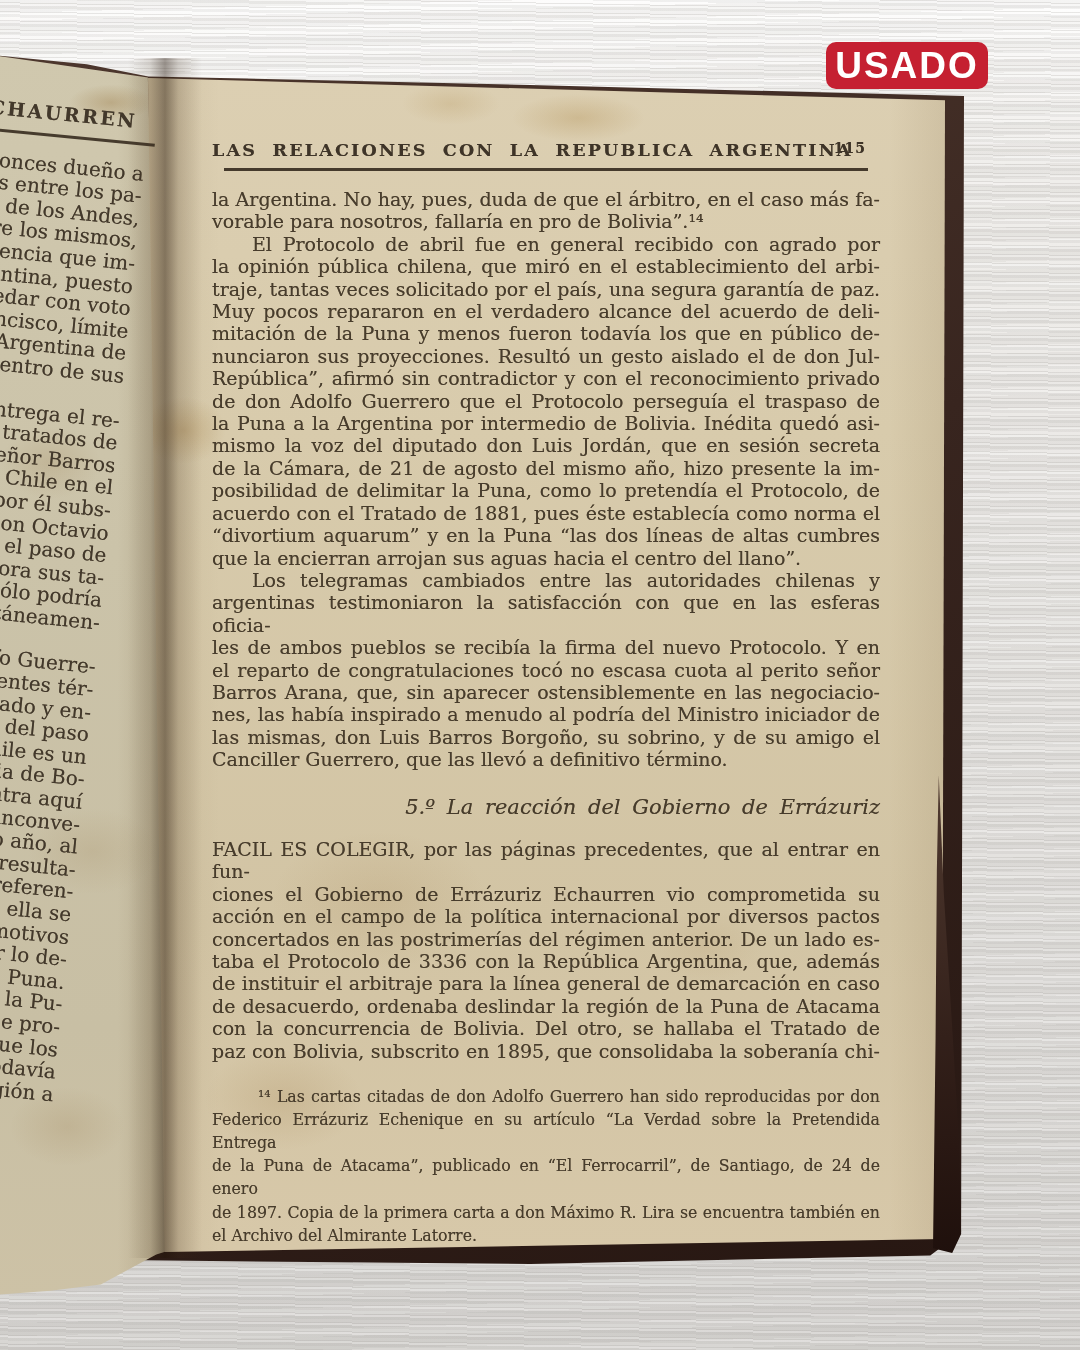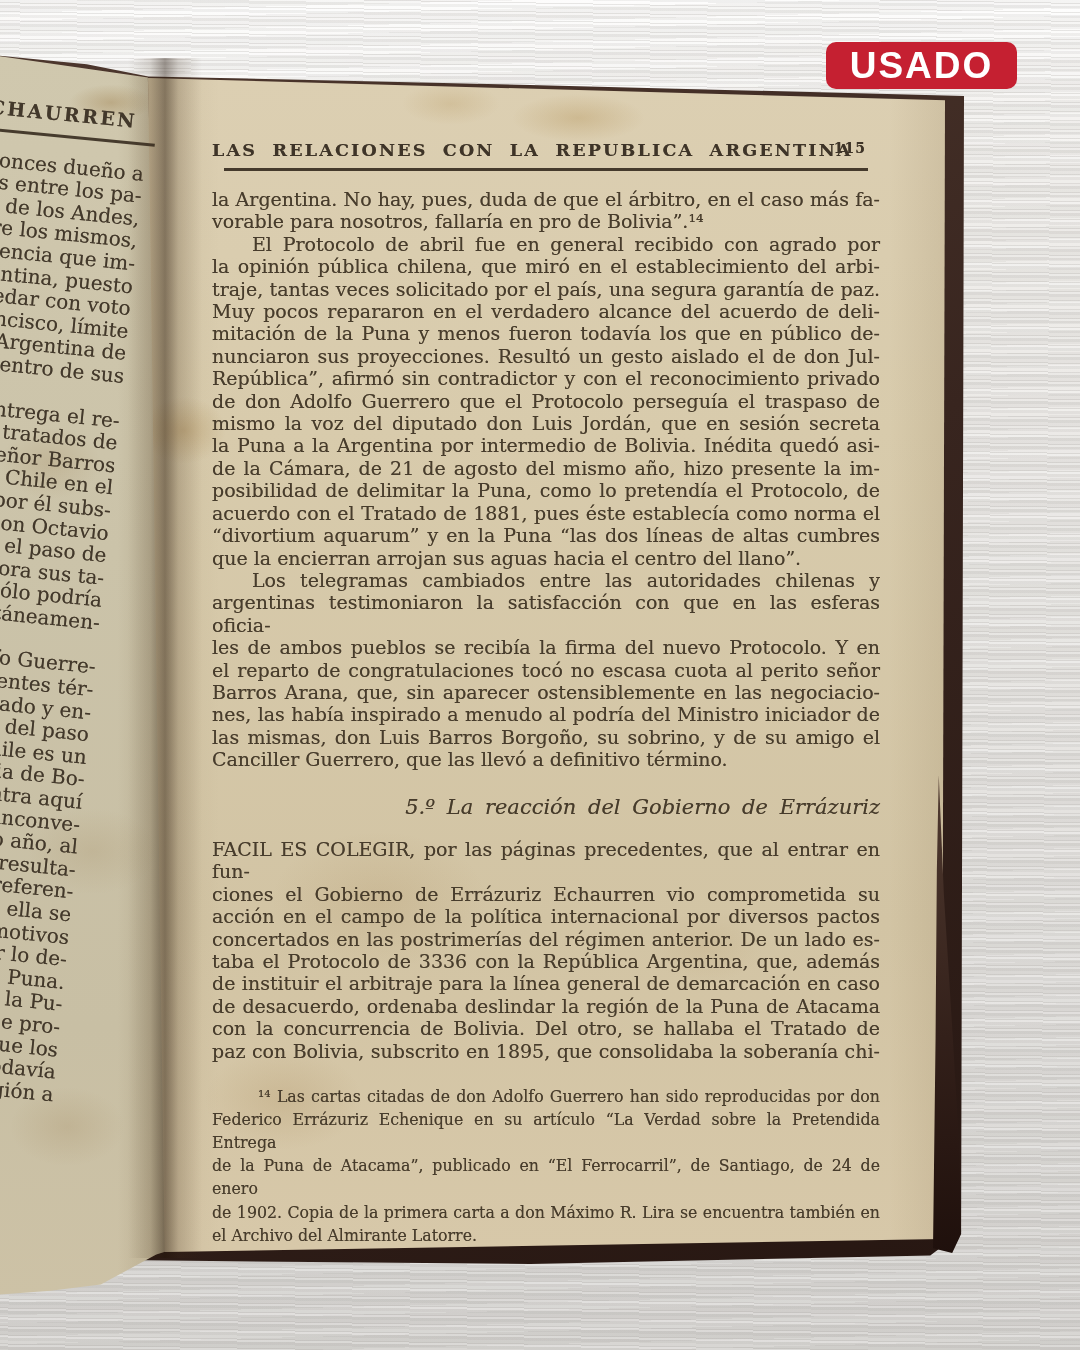--- a/index.html
+++ b/index.html
@@ -82,21 +82,21 @@
   #right-body{margin-top:17px;font-size:19px;line-height:22.4px;}
   .jline{text-align:justify;text-align-last:justify;}
   .jline.last{text-align-last:left;}
   .jline.indent{text-indent:40px;}
   .para{margin:0;}
   .section-heading{text-align:right;font-style:italic;font-size:21px;word-spacing:5px;margin:25px 0 20px 0;color:#463b2b;}
   .footnote{margin-top:23px;font-size:15.8px;line-height:23.1px;}
   .footnote .jline.indent{text-indent:46px;}
   
   #usado-badge{
-    position:absolute;left:826px;top:42px;width:191px;height:47px;z-index:10;
+    position:absolute;left:826px;top:42px;width:162px;height:47px;z-index:10;
     background:#c52031;border-radius:10px;
     display:flex;align-items:center;justify-content:center;
     font-family:"Liberation Sans","DejaVu Sans",sans-serif;font-weight:bold;
     font-size:37px;color:#ffffff;letter-spacing:2px;
   }
 </style>
 </head>
 <body>
 
 <div id="wood-grain"></div>
@@ -172,22 +172,22 @@
         </div>
         <div class="para">
           <div class="jline indent">El Protocolo de abril fue en general recibido con agrado por</div>
           <div class="jline">la opinión pública chilena, que miró en el establecimiento del arbi-</div>
           <div class="jline">traje, tantas veces solicitado por el país, una segura garantía de paz.</div>
           <div class="jline">Muy pocos repararon en el verdadero alcance del acuerdo de deli-</div>
           <div class="jline">mitación de la Puna y menos fueron todavía los que en público de-</div>
           <div class="jline">nunciaron sus proyecciones. Resultó un gesto aislado el de don Jul-</div>
           <div class="jline">República”, afirmó sin contradictor y con el reconocimiento privado</div>
           <div class="jline">de don Adolfo Guerrero que el Protocolo perseguía el traspaso de</div>
+          <div class="jline">la Puna a la Argentina por intermedio de Bolivia. Inédita quedó asi-</div>
           <div class="jline">mismo la voz del diputado don Luis Jordán, que en sesión secreta</div>
-          <div class="jline">la Puna a la Argentina por intermedio de Bolivia. Inédita quedó asi-</div>
           <div class="jline">de la Cámara, de 21 de agosto del mismo año, hizo presente la im-</div>
           <div class="jline">posibilidad de delimitar la Puna, como lo pretendía el Protocolo, de</div>
           <div class="jline">acuerdo con el Tratado de 1881, pues éste establecía como norma el</div>
           <div class="jline">“divortium aquarum” y en la Puna “las dos líneas de altas cumbres</div>
           <div class="jline last">que la encierran arrojan sus aguas hacia el centro del llano”.</div>
         </div>
         <div class="para">
           <div class="jline indent">Los telegramas cambiados entre las autoridades chilenas y</div>
           <div class="jline">argentinas testimoniaron la satisfacción con que en las esferas oficia-</div>
           <div class="jline">les de ambos pueblos se recibía la firma del nuevo Protocolo. Y en</div>
@@ -206,21 +206,21 @@
           <div class="jline">taba el Protocolo de 3336 con la República Argentina, que, además</div>
           <div class="jline">de instituir el arbitraje para la línea general de demarcación en caso</div>
           <div class="jline">de desacuerdo, ordenaba deslindar la región de la Puna de Atacama</div>
           <div class="jline">con la concurrencia de Bolivia. Del otro, se hallaba el Tratado de</div>
           <div class="jline">paz con Bolivia, subscrito en 1895, que consolidaba la soberanía chi-</div>
         </div>
         <div class="footnote">
           <div class="jline indent">¹⁴ Las cartas citadas de don Adolfo Guerrero han sido reproducidas por don</div>
           <div class="jline">Federico Errázuriz Echenique en su artículo “La Verdad sobre la Pretendida Entrega</div>
           <div class="jline">de la Puna de Atacama”, publicado en “El Ferrocarril”, de Santiago, de 24 de enero</div>
-          <div class="jline">de 1902. Copia de la primera carta a don Máximo R. Lira se encuentra también en</div>
+          <div class="jline">de 1897. Copia de la primera carta a don Máximo R. Lira se encuentra también en</div>
           <div class="jline last">el Archivo del Almirante Latorre.</div>
         </div>
       </div>
   </div>
 </div>
 
 <div id="gutter-shade"></div>
 
 <div id="usado-badge">
   <span>USADO</span>

